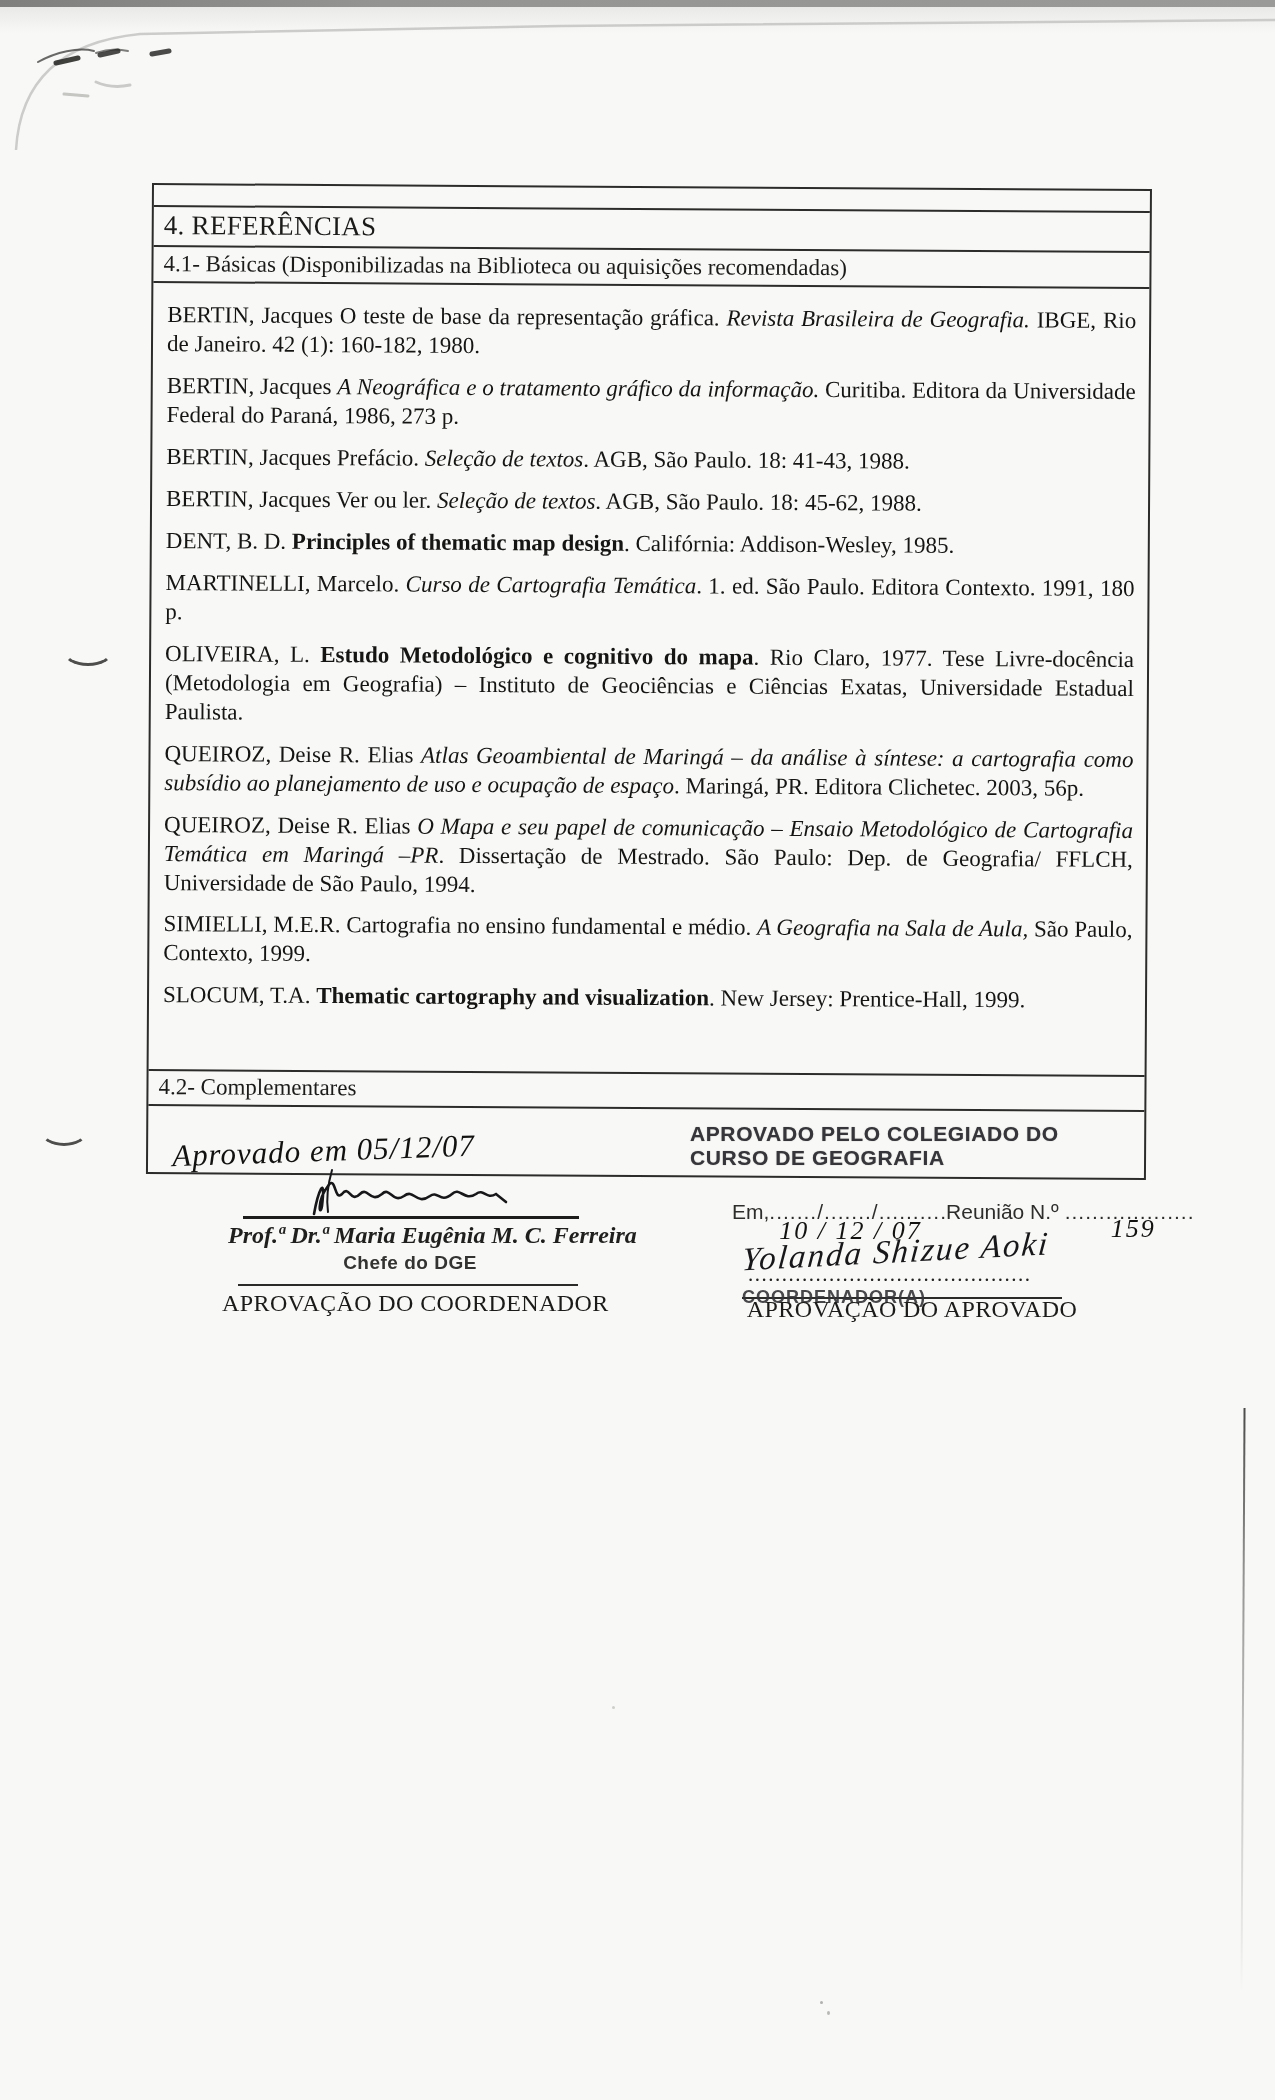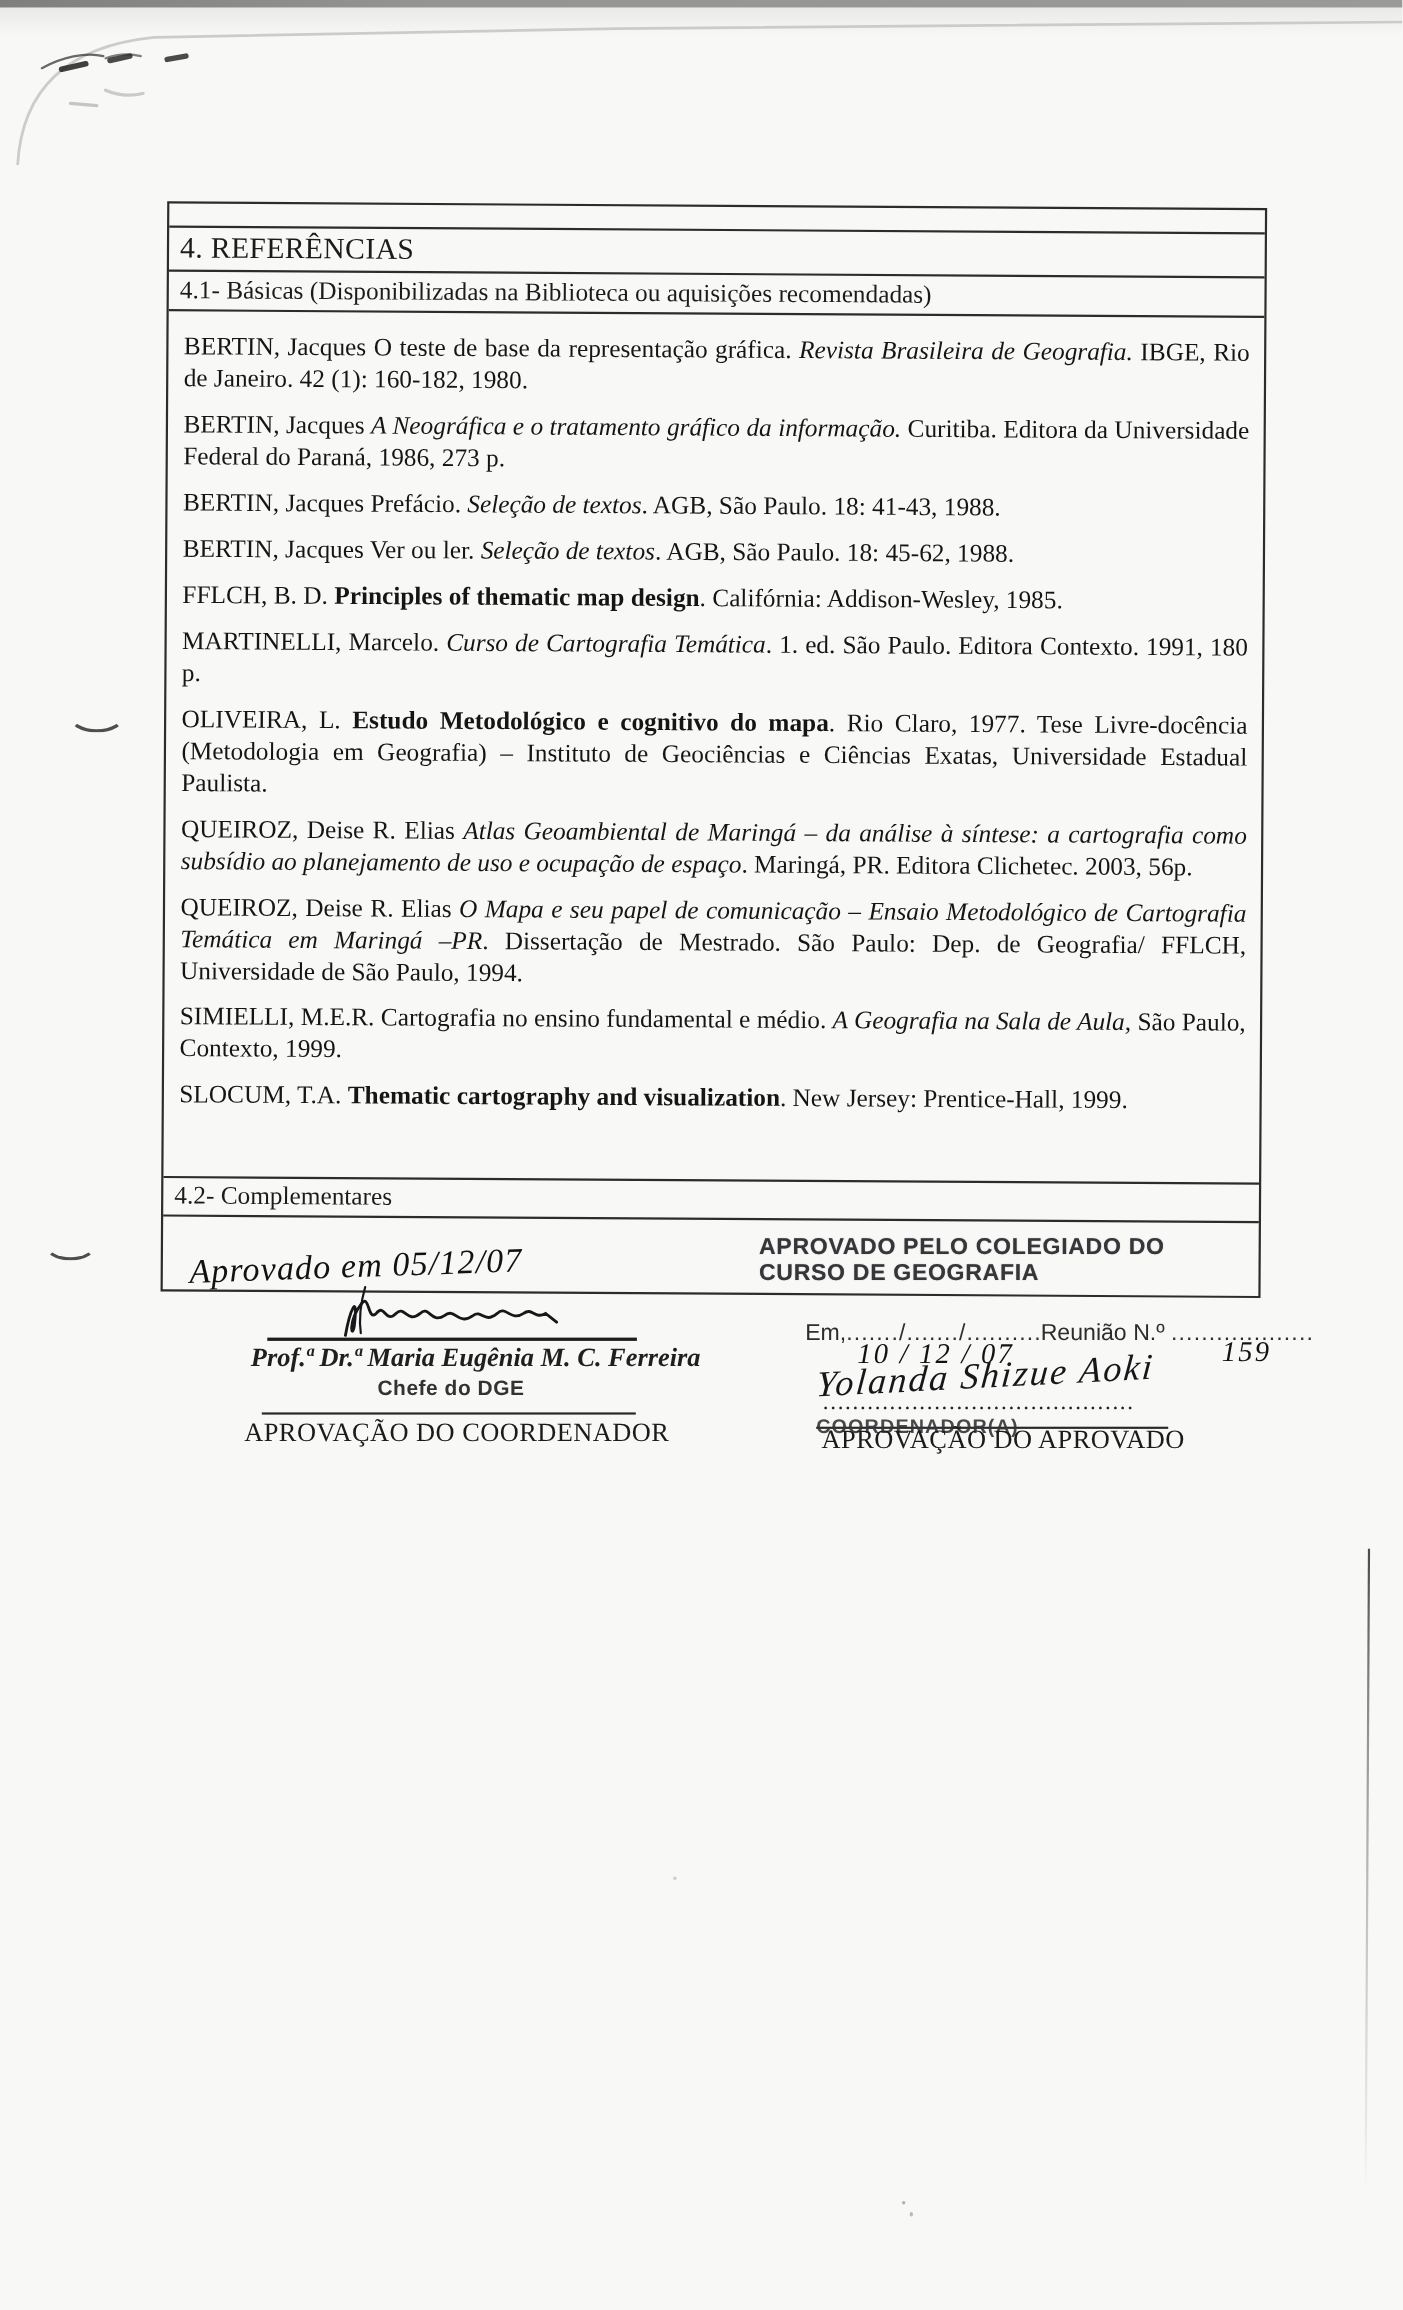--- a/index.html
+++ b/index.html
@@ -104,21 +104,21 @@
 
 <div class="doc-table">
   <div class="row-empty"></div>
   <div class="row-title">4. REFERÊNCIAS</div>
   <div class="row-sub">4.1- Básicas (Disponibilizadas na Biblioteca ou aquisições recomendadas)</div>
   <div class="cell-refs">
       <p class="ref"><span>BERTIN, Jacques  O teste de base da representação gráfica. </span><span class="it">Revista Brasileira de Geografia.</span><span> IBGE, Rio de Janeiro. 42 (1): 160-182, 1980.</span></p>
       <p class="ref"><span>BERTIN, Jacques  </span><span class="it">A Neográfica e o tratamento gráfico da informação.</span><span> Curitiba. Editora da Universidade Federal do Paraná, 1986, 273 p.</span></p>
       <p class="ref"><span>BERTIN, Jacques  Prefácio. </span><span class="it">Seleção de textos</span><span>. AGB, São Paulo. 18: 41-43, 1988.</span></p>
       <p class="ref"><span>BERTIN, Jacques Ver ou ler. </span><span class="it">Seleção de textos</span><span>. AGB, São Paulo. 18: 45-62, 1988.</span></p>
-      <p class="ref"><span>FFLCH, B. D.  </span><span class="bd">Principles of thematic map design</span><span>. Califórnia: Addison-Wesley, 1985.</span></p>
+      <p class="ref"><span>DENT, B. D.  </span><span class="bd">Principles of thematic map design</span><span>. Califórnia: Addison-Wesley, 1985.</span></p>
       <p class="ref"><span>MARTINELLI, Marcelo. </span><span class="it">Curso de Cartografia Temática</span><span>. 1. ed. São Paulo. Editora Contexto. 1991, 180 p.</span></p>
       <p class="ref"><span>OLIVEIRA, L. </span><span class="bd">Estudo Metodológico e cognitivo do mapa</span><span>. Rio Claro, 1977. Tese Livre-docência (Metodologia em Geografia) – Instituto de Geociências e Ciências Exatas, Universidade Estadual Paulista.</span></p>
       <p class="ref"><span>QUEIROZ, Deise R. Elias  </span><span class="it">Atlas Geoambiental de Maringá – da análise à síntese: a cartografia como subsídio ao planejamento de uso e ocupação de espaço</span><span>. Maringá, PR. Editora Clichetec. 2003, 56p.</span></p>
       <p class="ref"><span>QUEIROZ, Deise R. Elias  </span><span class="it">O Mapa e seu papel de comunicação – Ensaio Metodológico de Cartografia Temática em Maringá –PR</span><span>. Dissertação de Mestrado. São Paulo: Dep. de Geografia/ FFLCH, Universidade de São Paulo, 1994.</span></p>
       <p class="ref"><span>SIMIELLI, M.E.R. Cartografia no ensino fundamental e médio. </span><span class="it">A Geografia na Sala de Aula,</span><span> São Paulo, Contexto, 1999.</span></p>
       <p class="ref"><span>SLOCUM, T.A. </span><span class="bd">Thematic cartography and visualization</span><span>. New Jersey: Prentice-Hall, 1999.</span></p>
     </div>
   <div class="row-42">4.2- Complementares</div>
   <div class="row-bottom"></div>
 </div>

